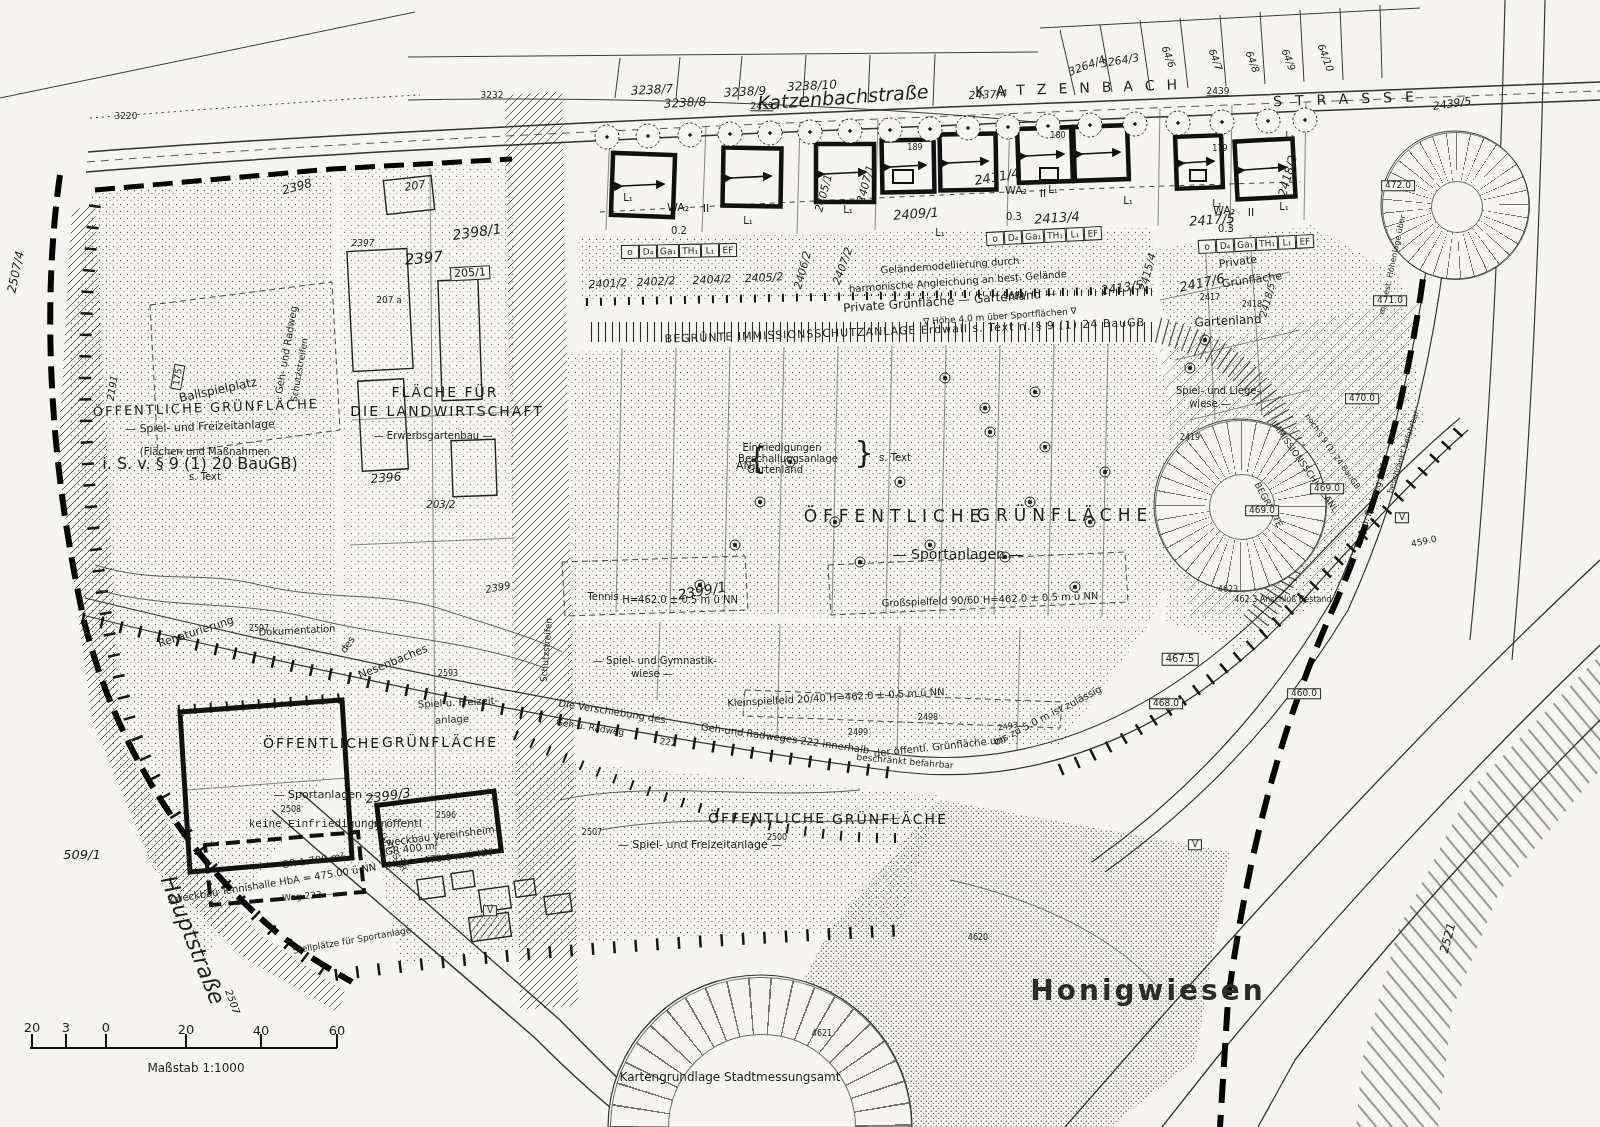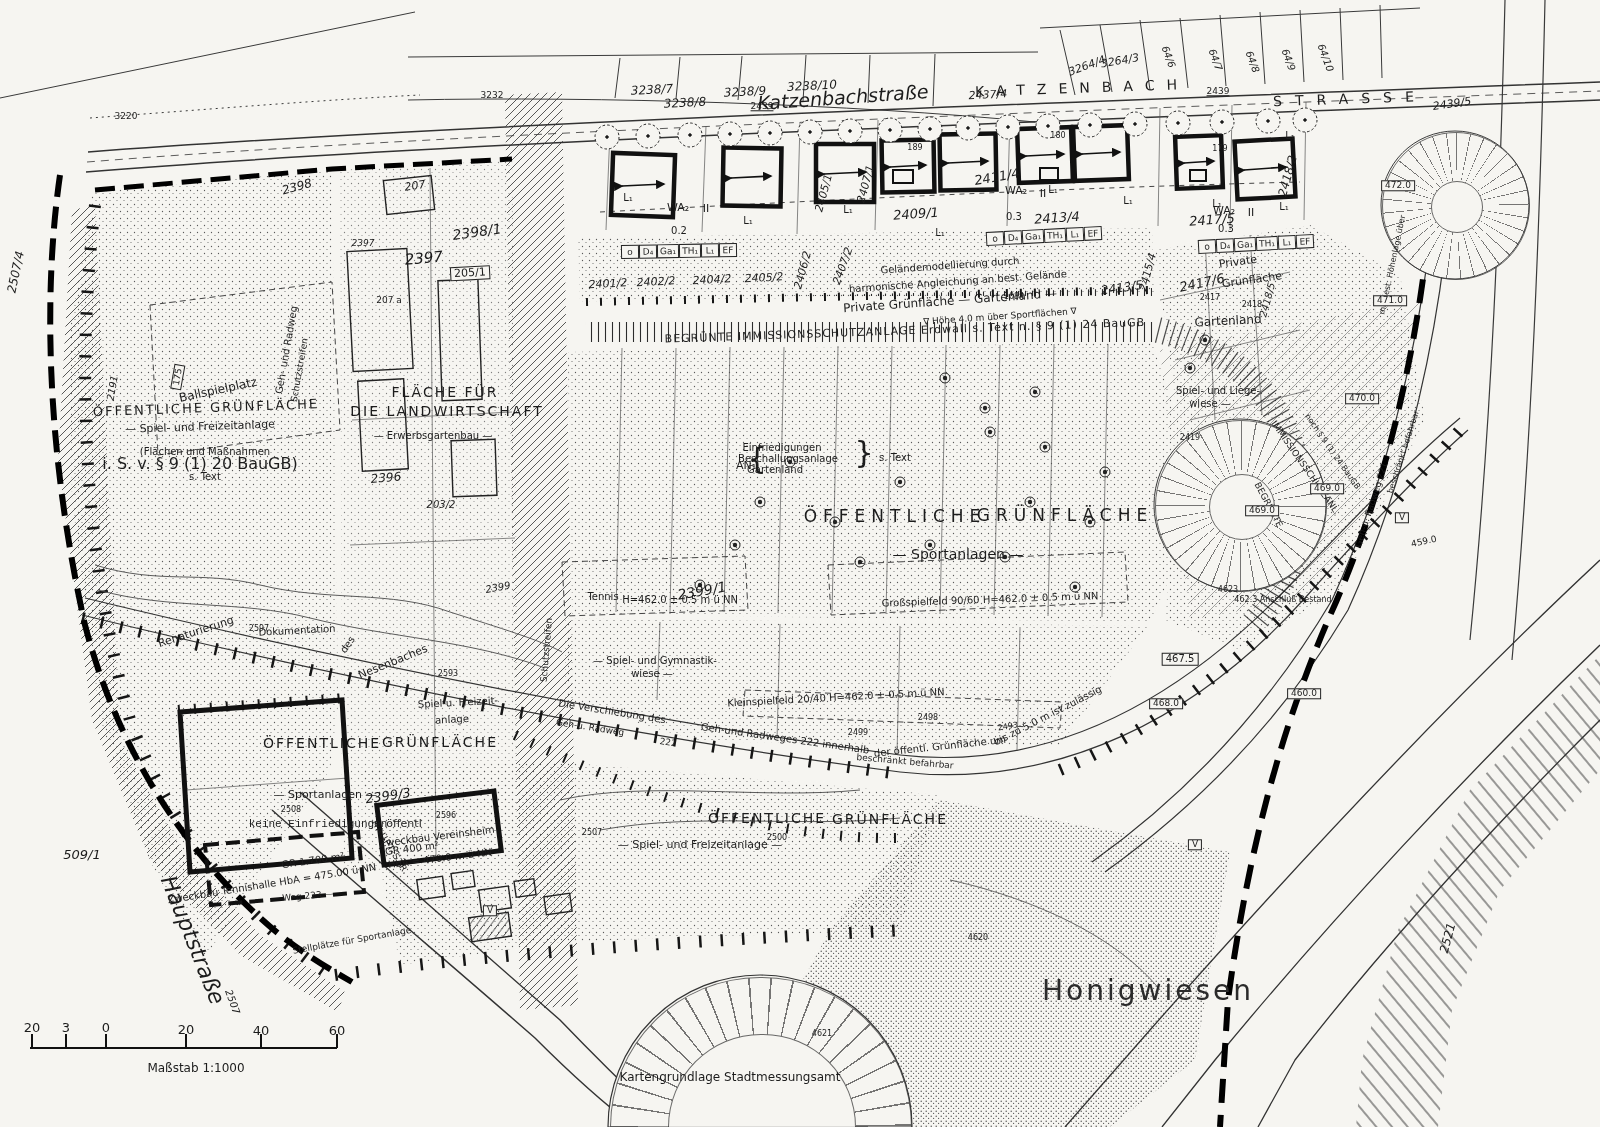--- a/index.html
+++ b/index.html
@@ -22,21 +22,21 @@
     border:1px solid #3a3a3a;}
   .fan-tr::after{content:"";position:absolute;left:48px;top:48px;width:50px;height:50px;border-radius:50%;
     background:#f6f5f1;border:1px solid #3a3a3a;}
   #labels{position:absolute;left:0;top:0;width:1600px;height:1127px;z-index:3;}
   .lb{position:absolute;transform:translate(-50%,-50%) rotate(var(--r,0deg));white-space:nowrap;
     line-height:1.05;color:#1c1c1c;}
   .i{font-style:italic;}
   .b{font-weight:bold;}
   .bx{border:1.5px solid #222;padding:0 3px;background:#f6f5f1;}
   .u{text-decoration:underline;}
-  .big{font-weight:400;color:#2b2b2b;}
+  .big{font-weight:700;color:#2b2b2b;}
   .cellrow{position:absolute;transform:translate(-50%,-50%) rotate(var(--r,0deg));display:flex;}
   .cellrow span{display:block;border:1.3px solid #222;background:#f6f5f1;font-size:9px;
     padding:1px 2px;min-width:12px;text-align:center;}
 </style>
 </head>
 <body>
 
 <div id="sheet">
 
   <svg id="linework" width="1600" height="1127" viewBox="0 0 1600 1127">

